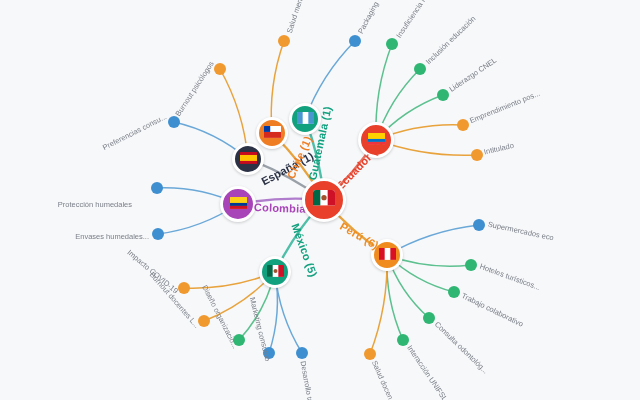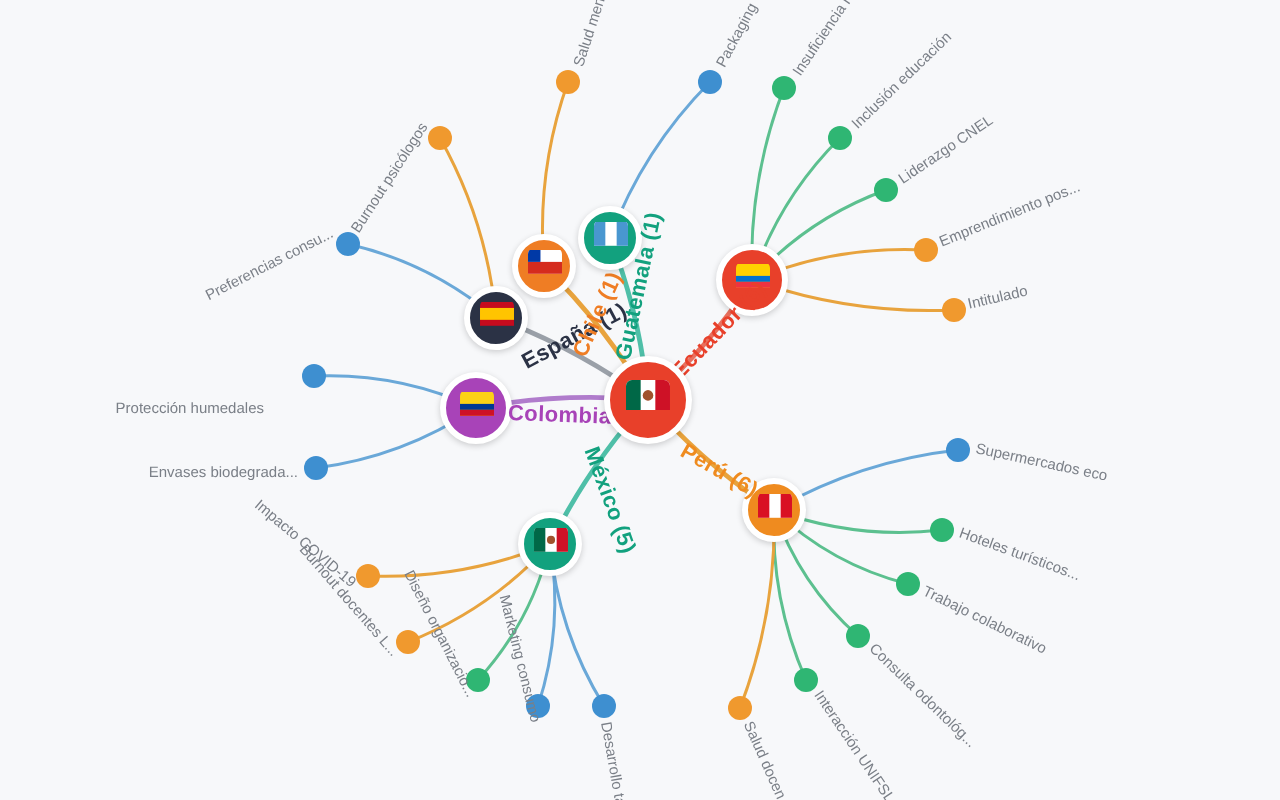--- a/index.html
+++ b/index.html
@@ -135,21 +135,21 @@
       <div class="leaf-label rtl" style="left: 198px; top: 327px; transform: translate(-100%, -50%) rotate(49deg);">Burnout docentes L...</div>
       <div class="node leaf" style="left: 239px; top: 340px; width: 12px; height: 12px; background: rgb(47, 182, 115);"></div>
       <div class="leaf-label rtl" style="left: 236px; top: 348px; transform: translate(-100%, -50%) rotate(63deg);">Diseño organizacio...</div>
       <div class="node leaf" style="left: 269px; top: 353px; width: 12px; height: 12px; background: rgb(62, 143, 208);"></div>
       <div class="leaf-label rtl" style="left: 268px; top: 361px; transform: translate(-100%, -50%) rotate(76deg);">Marketing consumo</div>
       <div class="node leaf" style="left: 302px; top: 353px; width: 12px; height: 12px; background: rgb(62, 143, 208);"></div>
       <div class="leaf-label" style="left: 303px; top: 361px; transform: translate(0px, -50%) rotate(80deg);">Desarrollo talento</div>
       <div class="node leaf" style="left: 157px; top: 188px; width: 12px; height: 12px; background: rgb(62, 143, 208);"></div>
       <div class="leaf-label rtl" style="left: 132px; top: 187px; transform: translate(-100%, -50%) rotate(0deg); margin-top: 17px;">Protección humedales</div>
       <div class="node leaf" style="left: 158px; top: 234px; width: 12px; height: 12px; background: rgb(62, 143, 208);"></div>
-      <div class="leaf-label rtl" style="left: 149px; top: 236px; transform: translate(-100%, -50%) rotate(0deg);">Envases biodegrada...</div>
+      <div class="leaf-label rtl" style="left: 149px; top: 236px; transform: translate(-100%, -50%) rotate(0deg);">Envases humedales...</div>
       <div class="node hub" style="left: 248px; top: 159px; width: 32px; height: 32px; background: rgb(43, 50, 69);">
         <span class="flag"><svg width="17" height="11.899999999999999" viewBox="0 0 30 21">
             <rect width="30" height="21" fill="#c60b1e"></rect>
             <rect y="5.25" width="30" height="10.5" fill="#ffc400"></rect>
           </svg></span>
       </div>
       <div class="edge-label" style="left: 262px; top: 182px; color: rgb(43, 50, 69); font-size: 11px; transform: translate(0px, -50%) rotate(-28deg);">España (1)</div>
       <div class="node hub" style="left: 272px; top: 133px; width: 32px; height: 32px; background: rgb(239, 125, 36);">
         <span class="flag"><svg width="17" height="11.899999999999999" viewBox="0 0 30 21">
             <rect width="30" height="21" fill="#fff"></rect>

